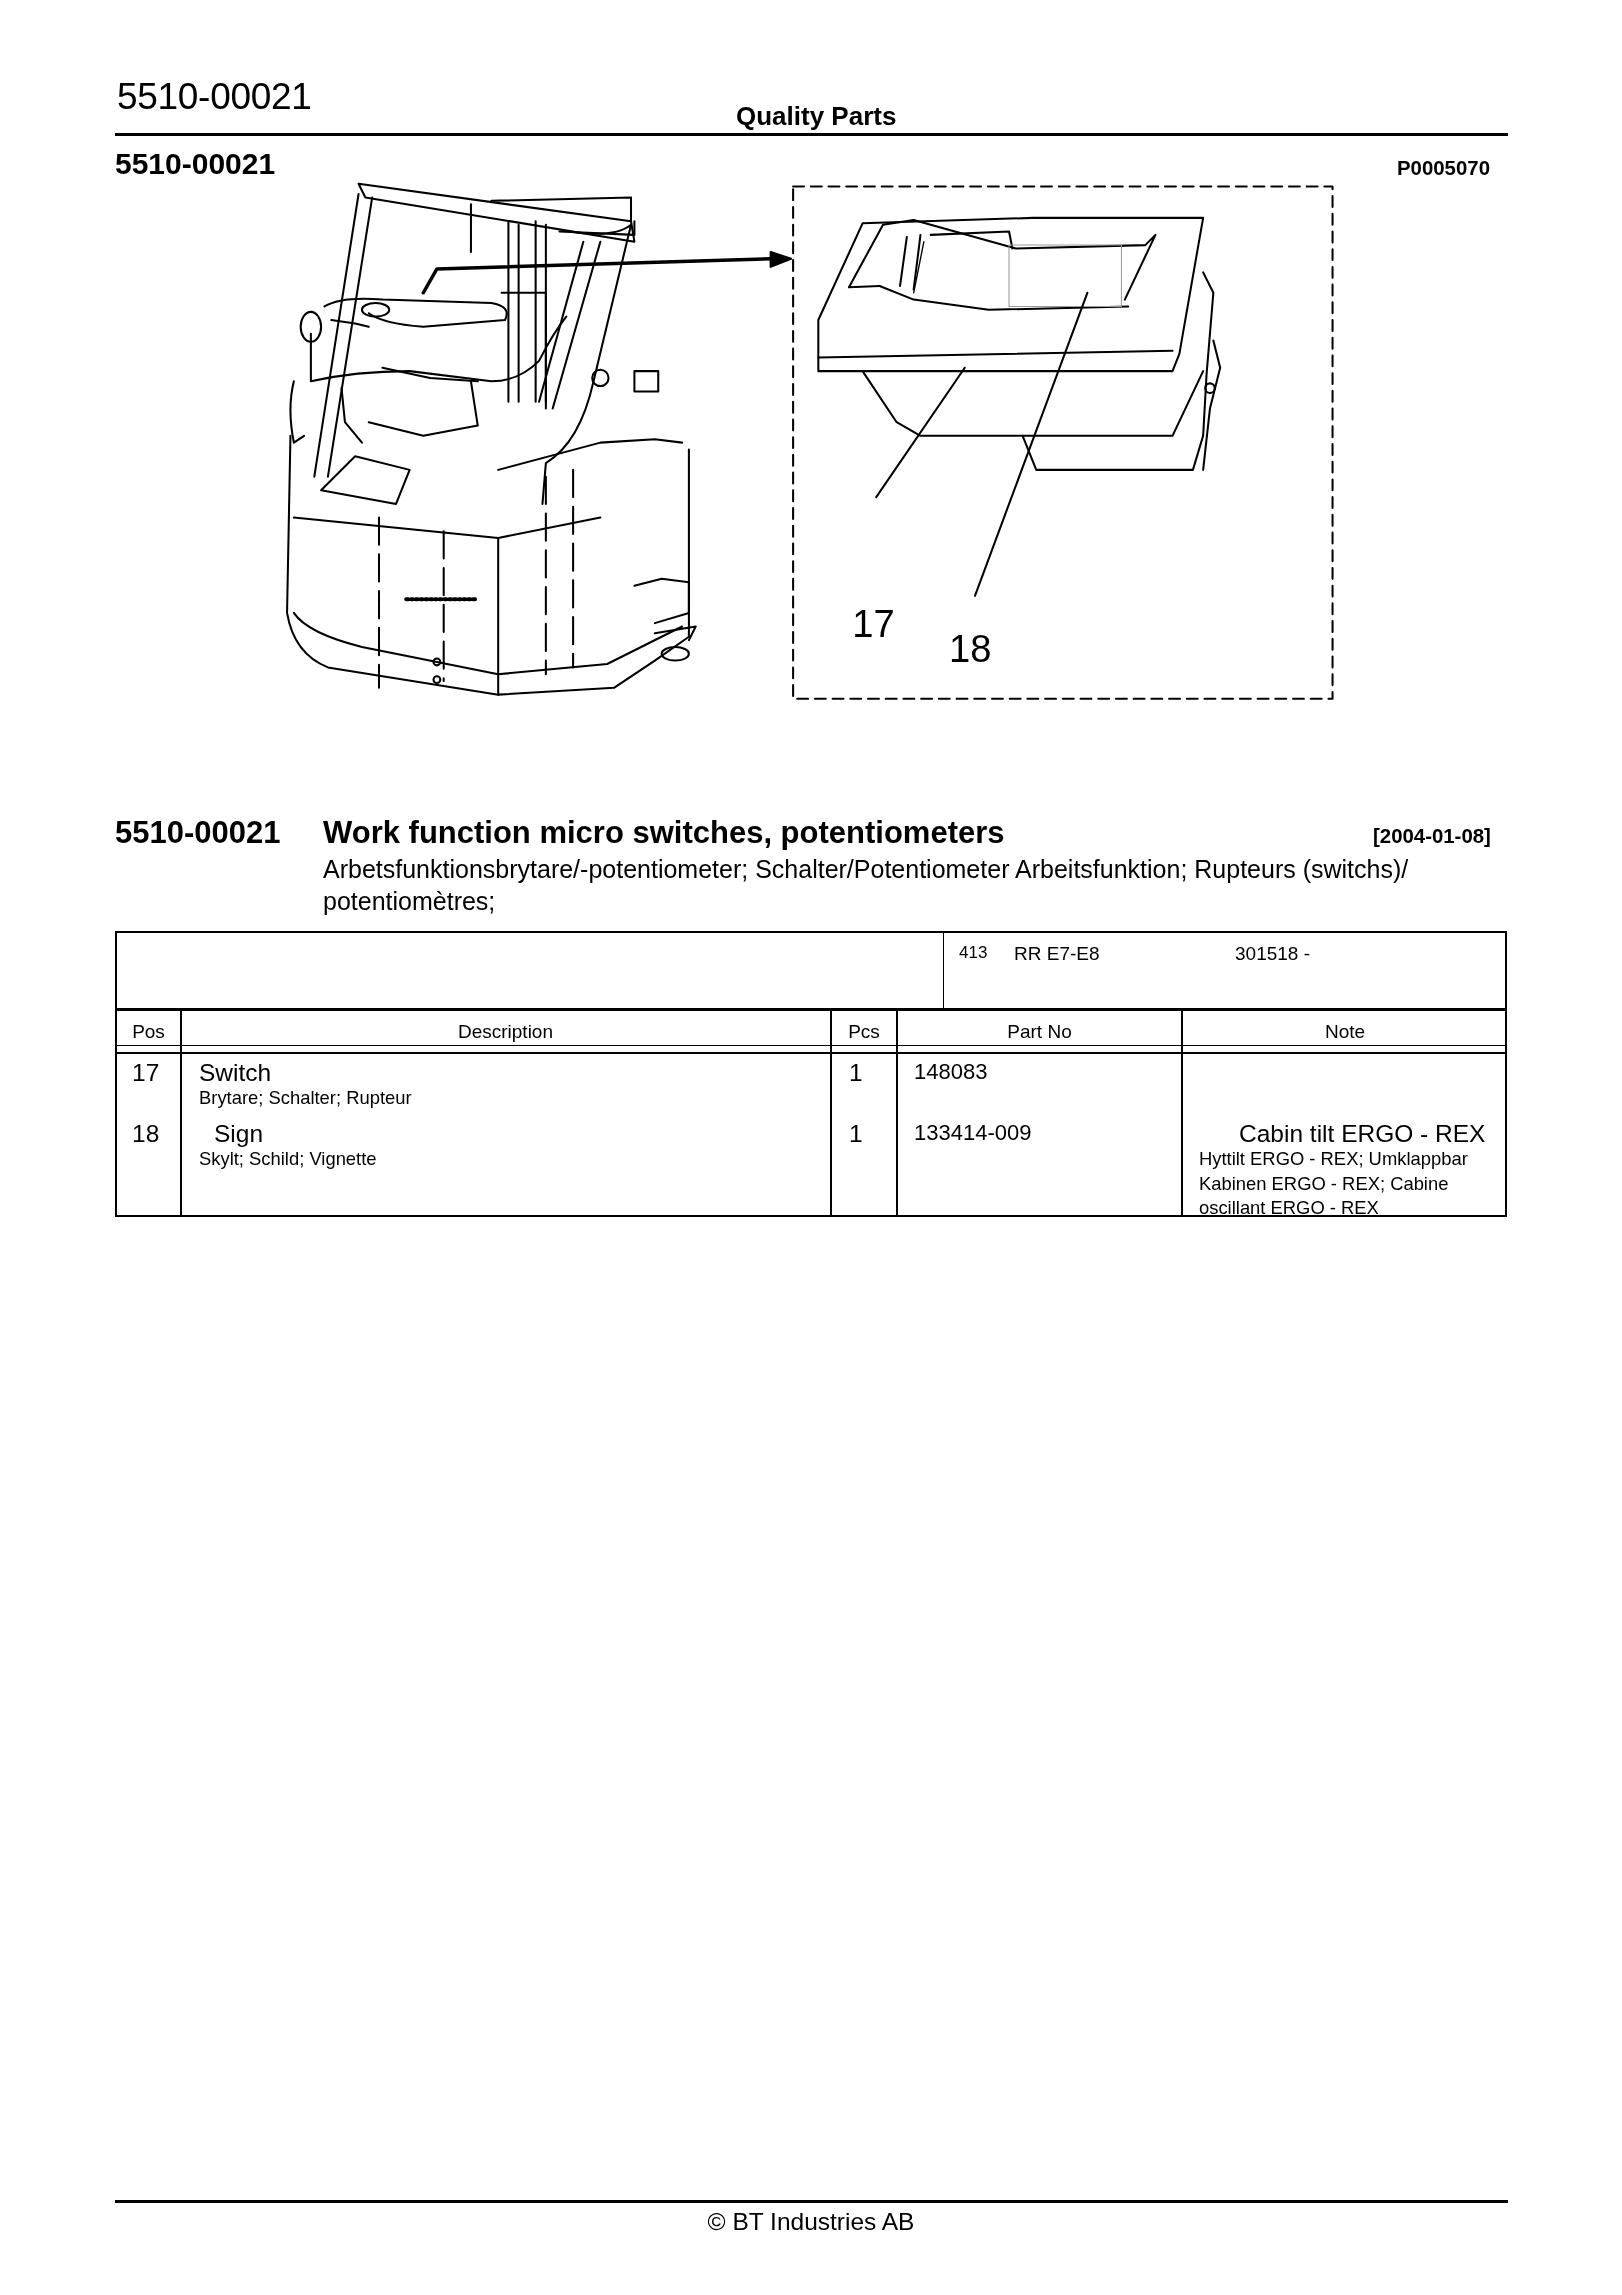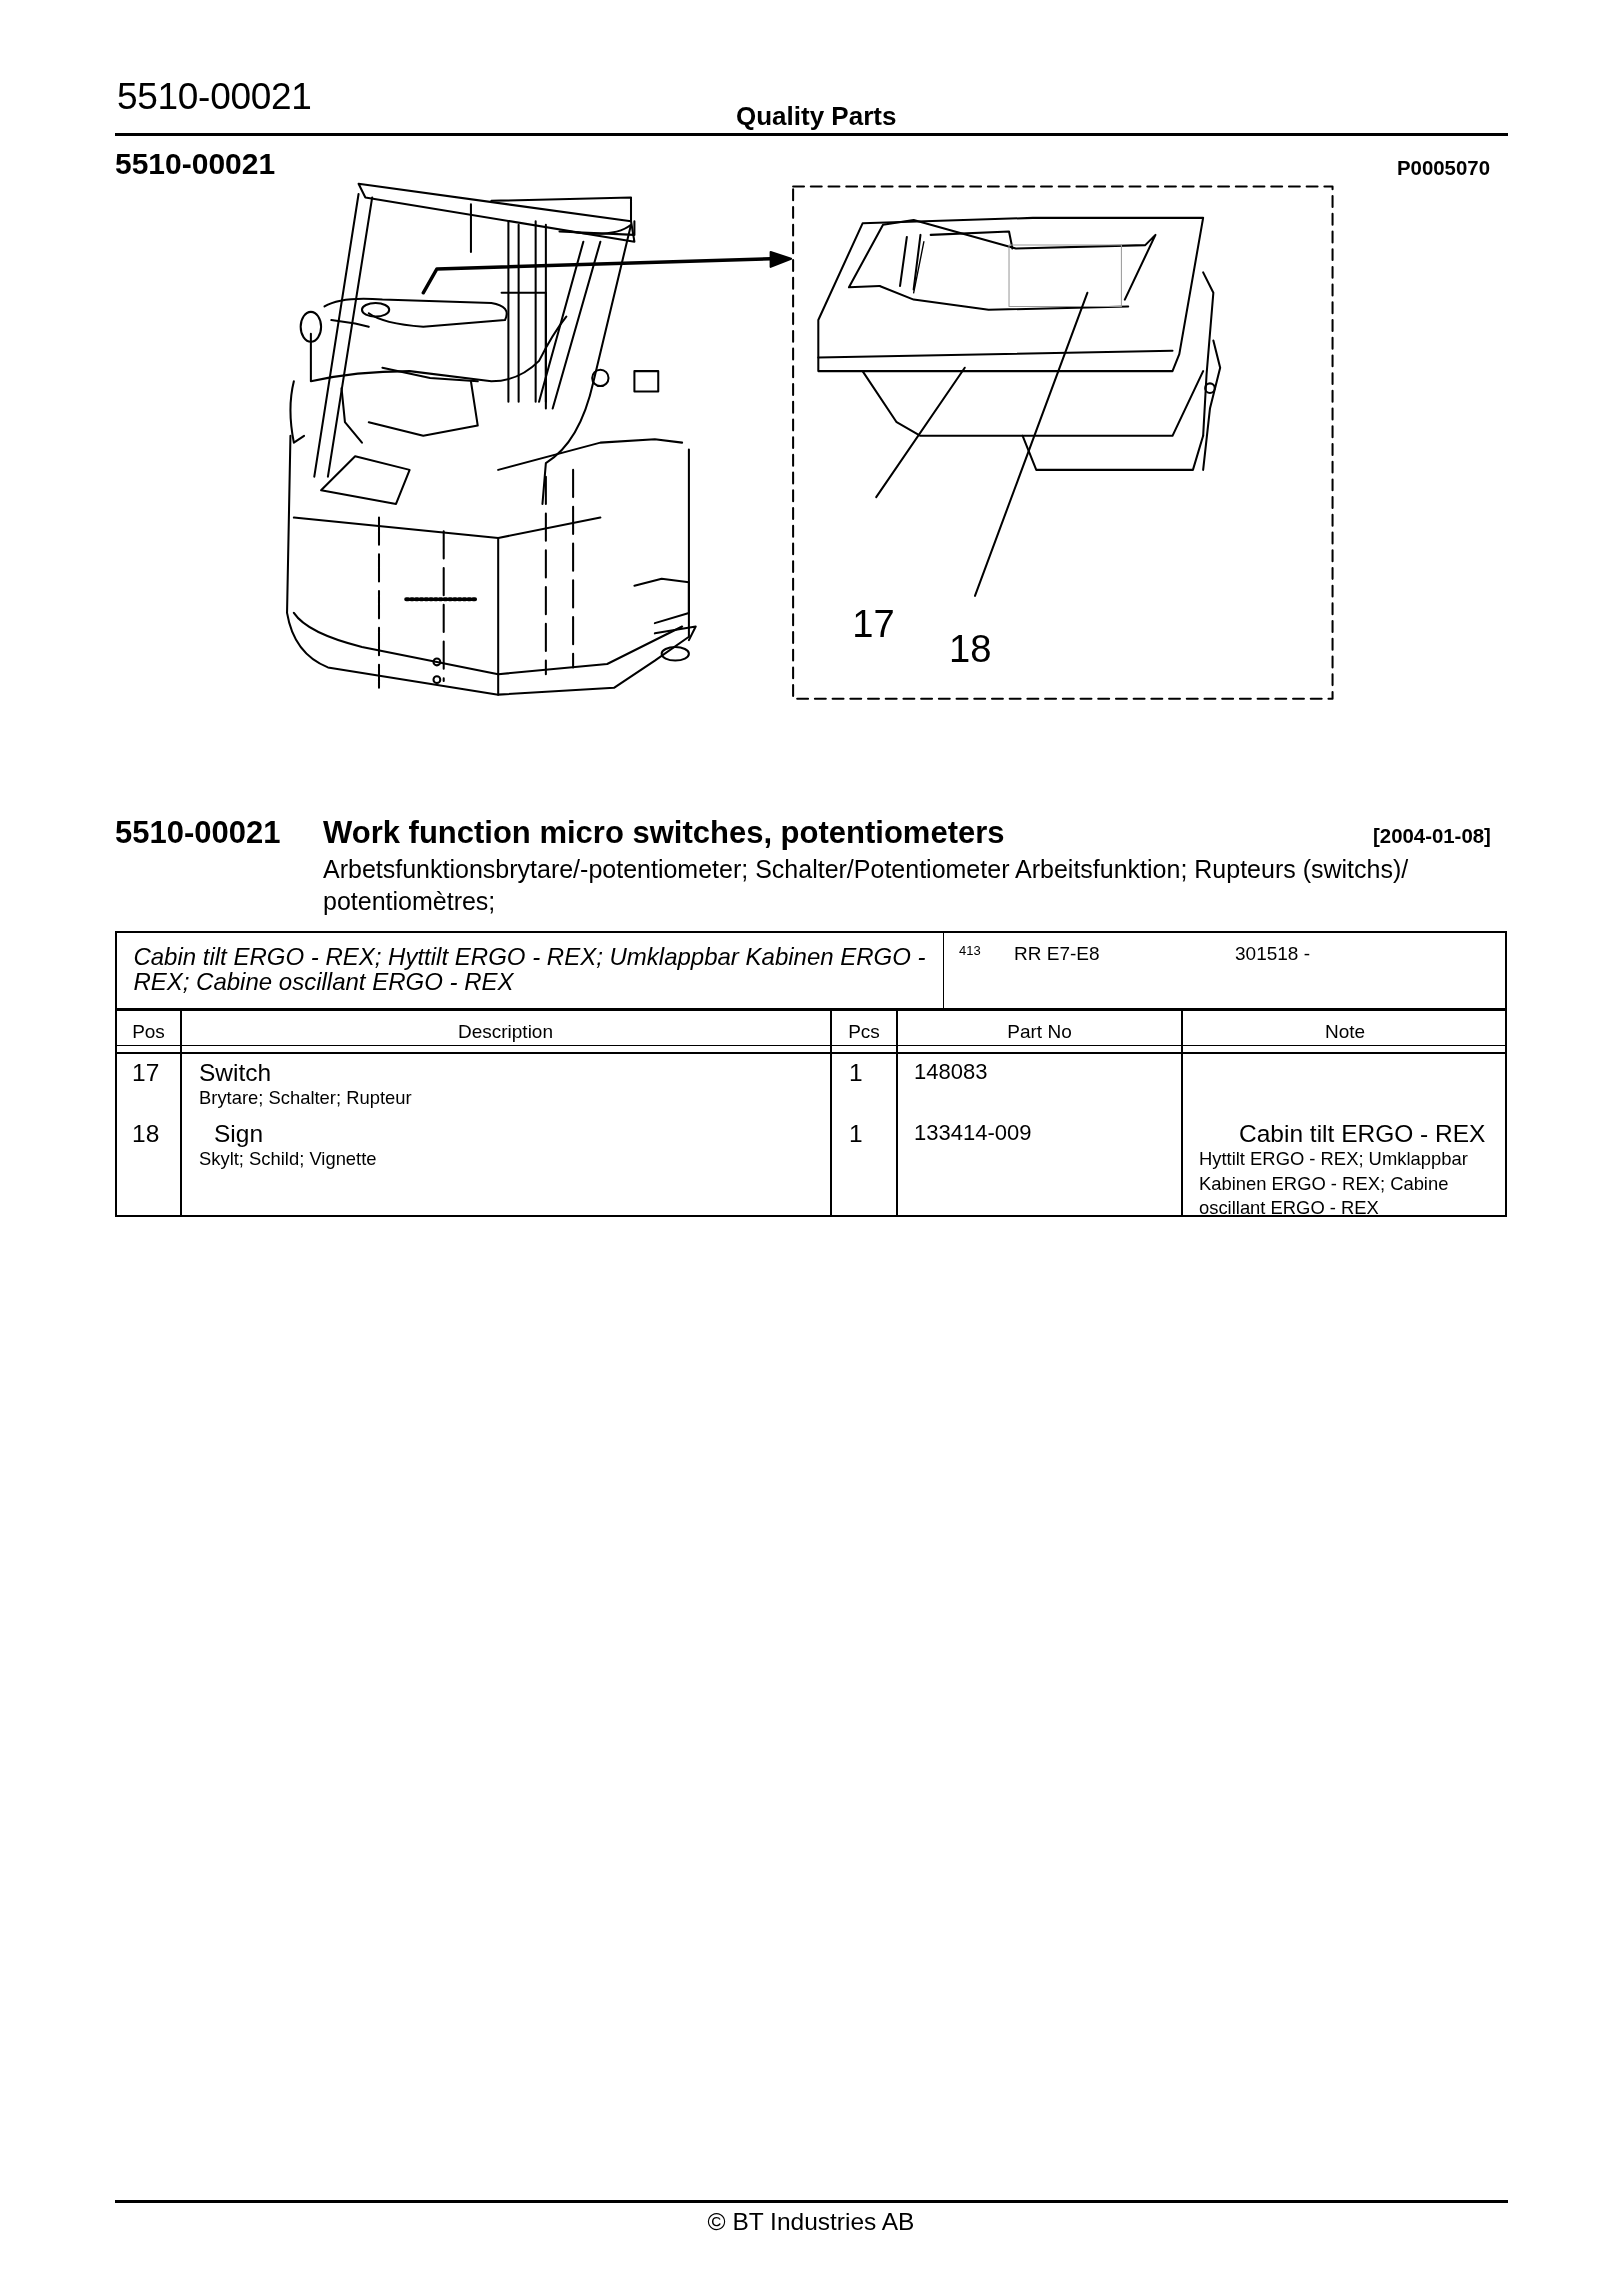--- a/index.html
+++ b/index.html
@@ -23,21 +23,21 @@
     #title-text { left: 323px; top: 815px; font-size: 31px; font-weight: 700; }
     #title-date { left: 1373px; top: 825px; font-size: 20.4px; font-weight: 700; }
     #title-translations { left: 323px; top: 853px; width: 1189px; font-size: 25px; line-height: 32px; }
 
     
     #parts-table { left: 115px; top: 931px; width: 1392px; height: 286px;
                    border: 2.7px solid #000; box-sizing: border-box; }
     #model-row { position: absolute; left: 0; top: 0; right: 0; height: 75px; border-bottom: 3.4px solid #000; }
     #model-desc { position: absolute; left: 16.4px; top: 11px; width: 797px; font-style: italic; font-size: 24px; line-height: 25px; }
     #model-divider { position: absolute; left: 826px; top: 0; bottom: 0; width: 1.4px; background: #000; }
-    #model-code { position: absolute; left: 842px; top: 9.5px; font-size: 13px; }
+    #model-code { position: absolute; left: 842px; top: 9.5px; font-size: 17px; }
     #model-series { position: absolute; left: 897px; top: 9.5px; font-size: 19px; }
     #model-serial { position: absolute; left: 1118px; top: 9.5px; font-size: 19px; }
 
     .vcol { position: absolute; top: 78px; bottom: 0; width: 2px; background: #000; }
     #col-div-1 { left: 63px; }
     #col-div-2 { left: 713px; }
     #col-div-3 { left: 779px; }
     #col-div-4 { left: 1064px; }
 
     #header-row { position: absolute; left: 0; right: 0; top: 78px; height: 35px; }
@@ -149,21 +149,20 @@
   <text x="1392" y="972" font-family="Liberation Sans, sans-serif" font-size="56" fill="#000" stroke="none">18</text>
 </svg>
 
 <div id="title-code" class="abs">5510-00021</div>
 <div id="title-text" class="abs">Work function micro switches, potentiometers</div>
 <div id="title-date" class="abs">[2004-01-08]</div>
 <div id="title-translations" class="abs">Arbetsfunktionsbrytare/-potentiometer; Schalter/Potentiometer Arbeitsfunktion; Rupteurs (switchs)/ potentiomètres;</div>
 
 <div id="parts-table" class="abs">
   <div id="model-row">
-    <div id="model-desc">Cabin tilt  ERGO - REX; Hyttilt  ERGO - REX; Umklappbar Kabinen ERGO - REX; Cabine oscillant  ERGO - REX</div>
     <div id="model-divider"></div>
     <div id="model-code">413</div>
     <div id="model-series">RR E7-E8</div>
     <div id="model-serial">301518 -</div>
   </div>
 
   <div id="header-row">
     <div id="th-pos" class="th">Pos</div>
     <div id="th-desc" class="th">Description</div>
     <div id="th-pcs" class="th">Pcs</div>

